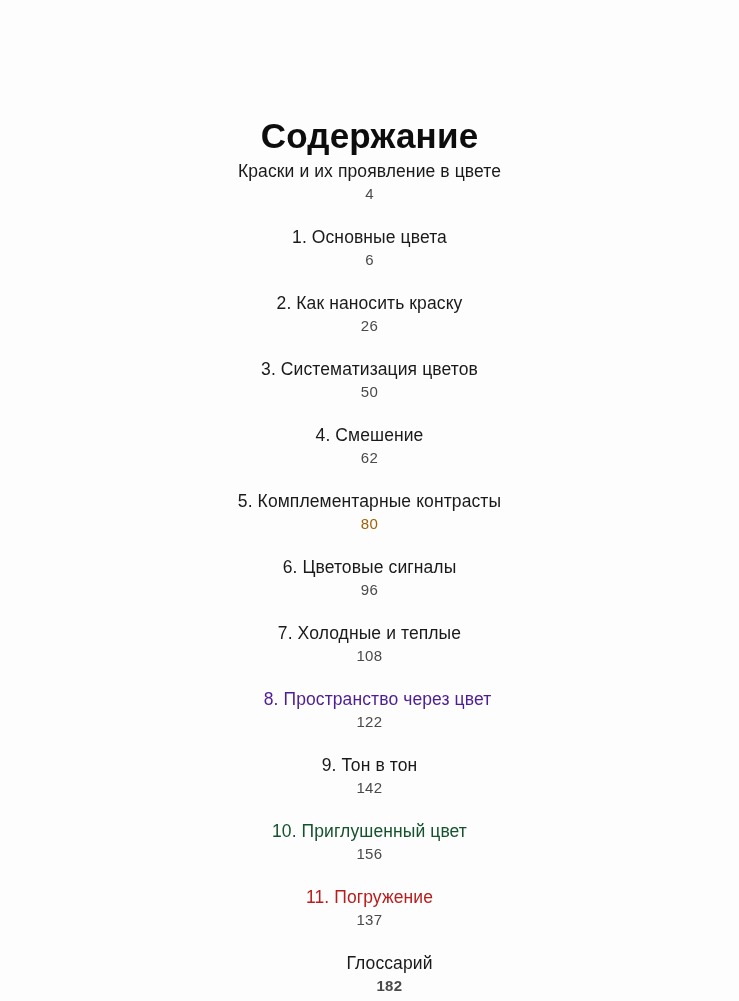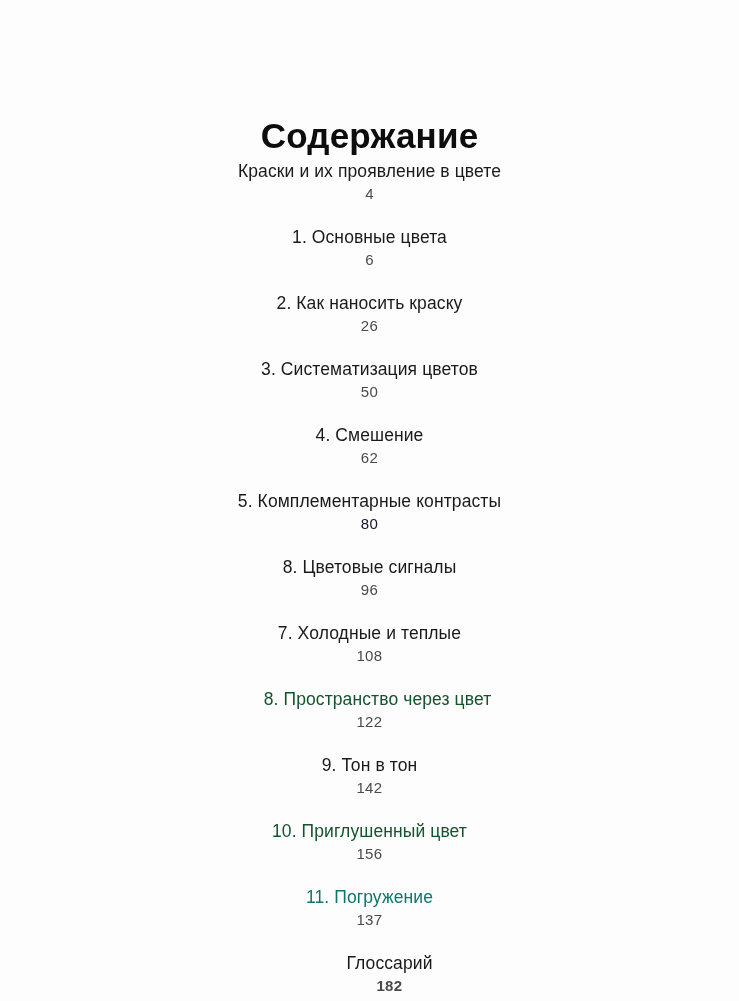--- a/index.html
+++ b/index.html
@@ -107,44 +107,44 @@
       <li class="toc-entry">
         <span class="entry-title" style="color: rgb(26, 26, 26);">3. Систематизация цветов</span>
         <span class="entry-page" style="color: rgb(74, 74, 74);">50</span>
       </li>
       <li class="toc-entry">
         <span class="entry-title" style="color: rgb(26, 26, 26);">4. Смешение</span>
         <span class="entry-page" style="color: rgb(74, 74, 74);">62</span>
       </li>
       <li class="toc-entry">
         <span class="entry-title" style="color: rgb(26, 26, 26);">5. Комплементарные контрасты</span>
-        <span class="entry-page" style="color: #0f172a;">80</span>
+        <span class="entry-page" style="color: #a16207;">80</span>
       </li>
       <li class="toc-entry">
-        <span class="entry-title" style="color: rgb(26, 26, 26);">8. Цветовые сигналы</span>
+        <span class="entry-title" style="color: rgb(26, 26, 26);">6. Цветовые сигналы</span>
         <span class="entry-page" style="color: rgb(74, 74, 74);">96</span>
       </li>
       <li class="toc-entry">
         <span class="entry-title" style="color: rgb(26, 26, 26);">7. Холодные и теплые</span>
         <span class="entry-page" style="color: rgb(74, 74, 74);">108</span>
       </li>
       <li class="toc-entry">
-        <span class="entry-title" style="color: #14532d; padding-left: 16px;">8. Пространство через цвет</span>
+        <span class="entry-title" style="color: #4c1d95; padding-left: 16px;">8. Пространство через цвет</span>
         <span class="entry-page" style="color: rgb(74, 74, 74);">122</span>
       </li>
       <li class="toc-entry">
         <span class="entry-title" style="color: rgb(26, 26, 26);">9. Тон в тон</span>
         <span class="entry-page" style="color: rgb(74, 74, 74);">142</span>
       </li>
       <li class="toc-entry">
         <span class="entry-title" style="color: #14532d;">10. Приглушенный цвет</span>
         <span class="entry-page" style="color: rgb(74, 74, 74);">156</span>
       </li>
       <li class="toc-entry">
-        <span class="entry-title" style="color: #0f766e; margin-top: 12px;">11. Погружение</span>
+        <span class="entry-title" style="color: #b91c1c; margin-top: 12px;">11. Погружение</span>
         <span class="entry-page" style="color: rgb(74, 74, 74);">137</span>
       </li>
       <li class="toc-entry">
         <span class="entry-title" style="color: rgb(26, 26, 26);">Глоссарий</span>
         <span class="entry-page" style="color: rgb(74, 74, 74); font-weight: bold;">182</span>
       </li>
     </ul>
 
 </div>
 

